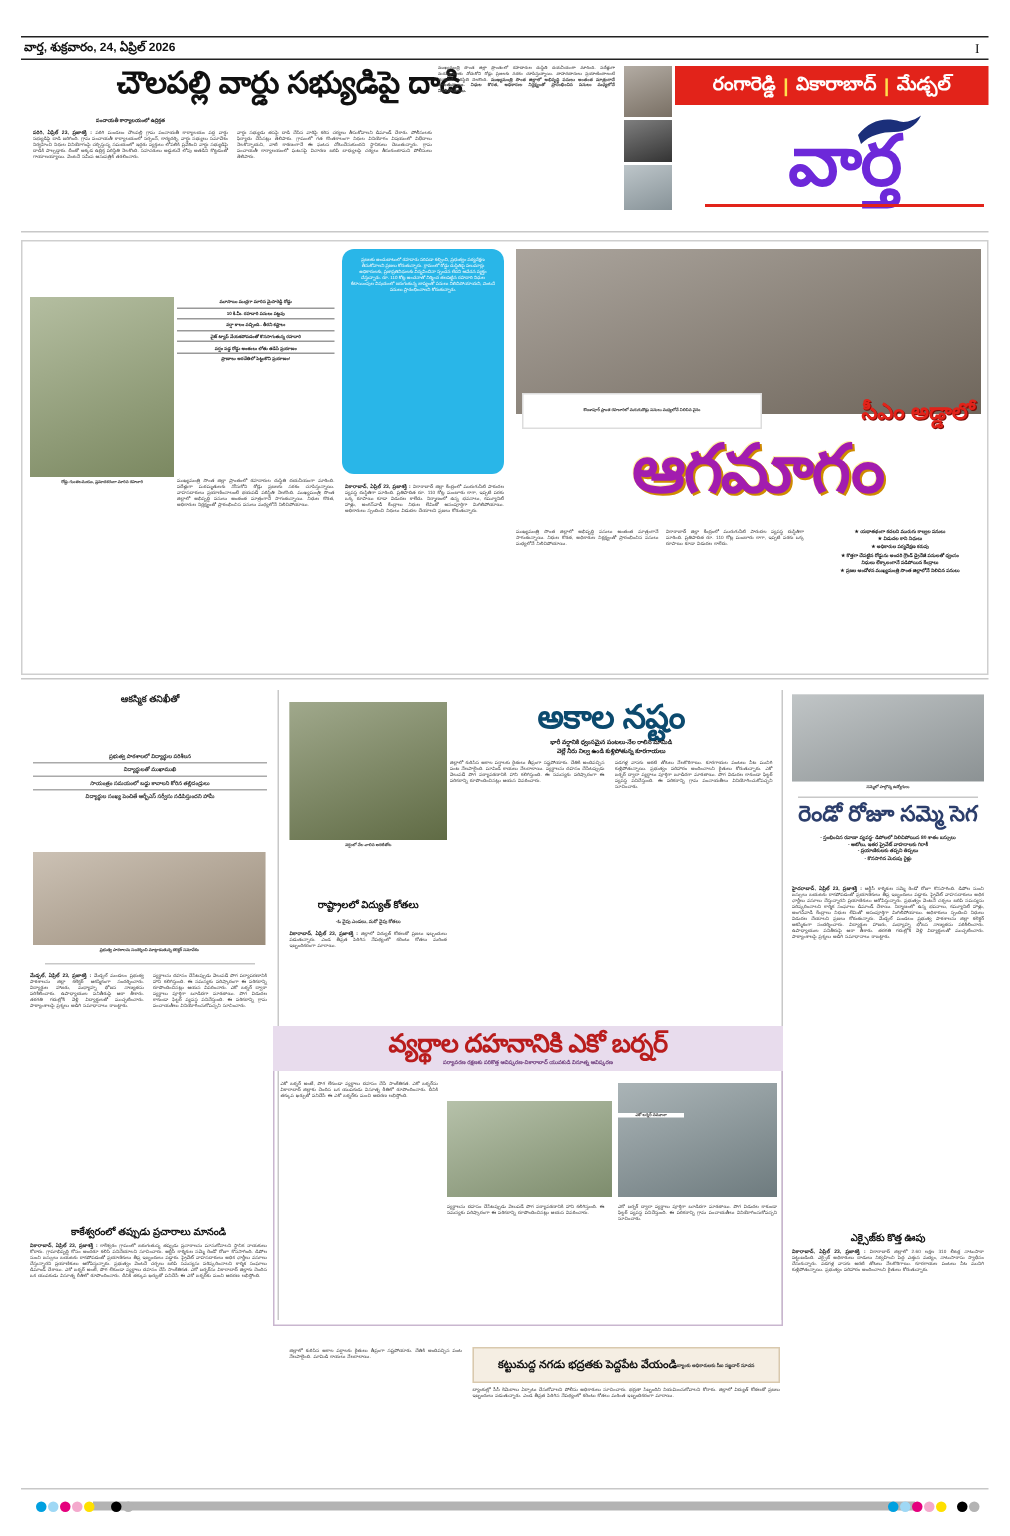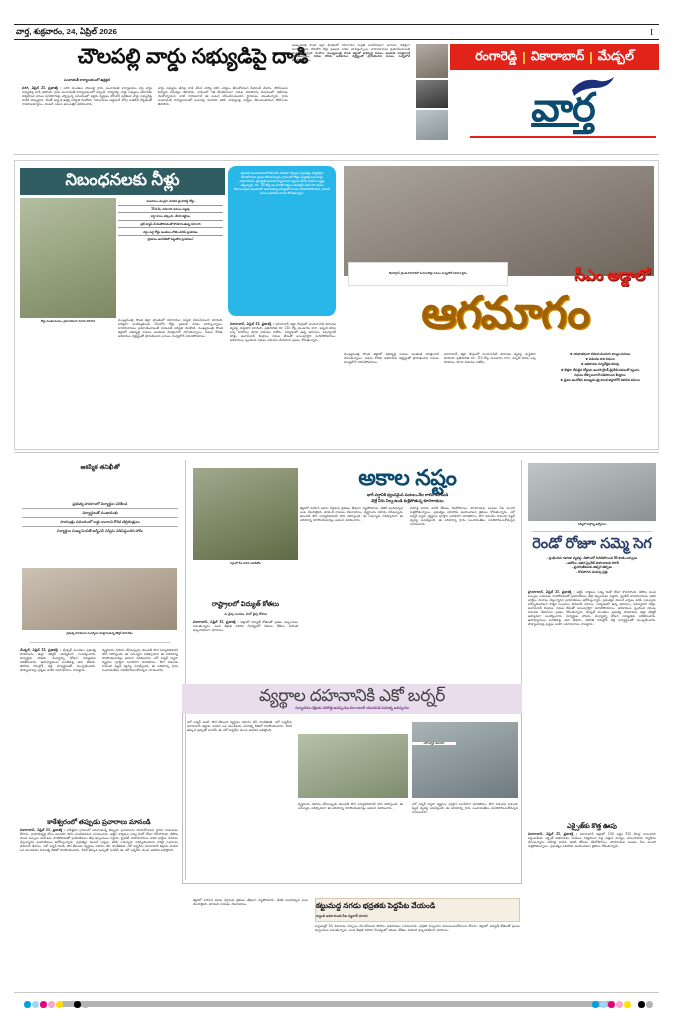--- a/index.html
+++ b/index.html
@@ -39,23 +39,22 @@
   .districts {
     position:absolute; left:450px; top:44px; width:209px; height:26px;
     background:#e2231a; color:#fff; display:flex; align-items:center;
     justify-content:center; gap:5px; font-size:12.5px; font-weight:bold;
   }
   .districts .sep { color:#ffe14d; font-weight:bold; }
 
   .logo-wrap { position:absolute; left:450px; top:74px; width:209px; height:72px; }
   .logo-text {
     position:absolute; left:18px; top:10px; width:190px; text-align:center;
-    font-size:40px; font-weight:bold; color:#0c4a6e; line-height:46px;
+    font-size:47px; font-weight:bold; color:#6d28d9; line-height:46px;
     letter-spacing:-1px;
-    text-decoration:underline;
   }
   .logo-bird { position:absolute; left:120px; top:2px; width:46px; height:22px; }
   .logo-rule { position:absolute; left:20px; top:62px; width:186px; height:1.6px; background:#e2231a;}
 
   .photo { background:#b9c3c9; position:absolute; overflow:hidden; }
   .photo::after{ content:""; position:absolute; inset:0;
     background:
       linear-gradient(160deg, rgba(255,255,255,.35), rgba(0,0,0,.12)); }
 
   
@@ -69,21 +68,21 @@
     background:#2f5d62; color:#fff; font-size:16.5px; font-weight:bold;
     display:flex; align-items:center; justify-content:center;
   }
   .bulletbox {
     position:absolute; left:228px; top:166px; width:108px; height:150px;
     background:#29b6e8; border-radius:8px; color:#fff;
     padding:5px 5px; font-size:3.0px; line-height:4.1px; text-align:center;
   }
   .yellow-head {
     position:absolute; left:355px; top:290px; width:300px;
-    font-size:45px; font-weight:bold; color:#a16207; line-height:46px;
+    font-size:45px; font-weight:bold; color:#a21caf; line-height:46px;
     text-align:center; letter-spacing:-1.5px;
     text-shadow: 1.4px 1.4px 0 #cf8b00, -0.5px -0.5px 0 #fff3a0;
   }
   .red-kicker {
     position:absolute; left:470px; top:266px; width:180px; text-align:right;
     font-size:15px; font-weight:bold; color:#e2231a; line-height:17px;
     text-shadow: 0.7px 0.7px 0 #7a0d06;
   }
   .starlist { position:absolute; left:540px; top:352px; width:120px;
               text-align:center; font-size:3.2px; line-height:5.2px;
@@ -107,27 +106,27 @@
 
   .hdr-blue2 { text-align:center; font-size:14.5px; font-weight:bold; color:#2c3e6b; line-height:16px;}
   .deck-dot { text-align:center; font-size:3.3px; font-weight:bold; color:#222; line-height:4.6px;}
 
   
   .sec3 { position:absolute; left:182px; top:684px; width:340px; height:200px;
           border:0.8px solid #c9b6cf; }
   .purpleband { position:absolute; left:182px; top:684px; width:340px; height:30px;
                 background:#e8dced; display:flex; flex-direction:column;
                 align-items:center; justify-content:center; }
-  .purpleband .t1 { font-size:17px; font-weight:normal; color:#404040; line-height:18px; letter-spacing:-0.4px;}
+  .purpleband .t1 { font-size:17px; font-weight:bold; color:#b91c1c; line-height:18px; letter-spacing:-0.4px;}
   .purpleband .t2 { font-size:3.6px; font-weight:bold; color:#6b3a7a; margin-top:1px;}
 
   
   .beigebox { position:absolute; left:315px; top:898px; width:205px; height:24px;
               background:#f5eee3; border:0.7px solid #d9c9ae;
-              display:flex; flex-direction:column; align-items:flex-start; justify-content:center;}
+              display:flex; flex-direction:row; align-items:center; justify-content:center;}
   .beigebox .t1 { font-size:7.4px; font-weight:bold; color:#111;}
   .beigebox .t2 { font-size:3.2px; font-weight:bold; color:#333; margin-top:1.5px;}
 
   .midhead { text-align:center; font-size:6.6px; font-weight:bold; color:#111; line-height:8px;}
   .midsub  { text-align:center; font-size:3.2px; font-weight:bold; color:#444;}
 
   .vline { position:absolute; width:0.7px; background:#c8c8c8; }
   .hline { position:absolute; height:0.7px; background:#c8c8c8; }
 
   
@@ -178,21 +177,20 @@
       <path d="M2 14 C10 4, 20 2, 30 5 C34 6, 40 4, 44 1 C41 8, 34 12, 26 12 C18 12, 10 14, 4 20 Z" fill="#1b2f7a"></path>
     </svg>
     <div class="logo-text">వార్త</div>
     <div class="logo-rule"></div>
   </div>
 
   <div class="hline" style="left:14px; top:154px; width:645px;"></div>
 
   <div class="sec1"></div>
 
-  <div class="hdr-teal">నిబంధనలకు నీళ్లు</div>
 
   <div class="photo" style="left:20px; top:198px; width:96px; height:120px; background:#8c9b6e;"></div>
   <div class="cap" style="position:absolute; left:20px; top:320px; width:96px;">రోడ్డు గుంతలమయం, ప్రమాదకరంగా మారిన రహదారి</div>
 
   <div class="keypoints">
     <div>మూసాయి ముద్రగా మారిన మైసారెడ్డి రోడ్డు</div>
     <div>10 కి.మీ. రహదారి పనులు పట్టవు</div>
     <div>వర్షా కాలం వచ్చింది.. తీరని కష్టాలు</div>
     <div>వైట్ ట్యాప్ వేయకపోవడంతో కొనసాగుతున్న రహదారి</div>
     <div>వర్షం పడ్డ రోడ్డు అంతులు లోతు తడిసే ప్రయాణం</div>

